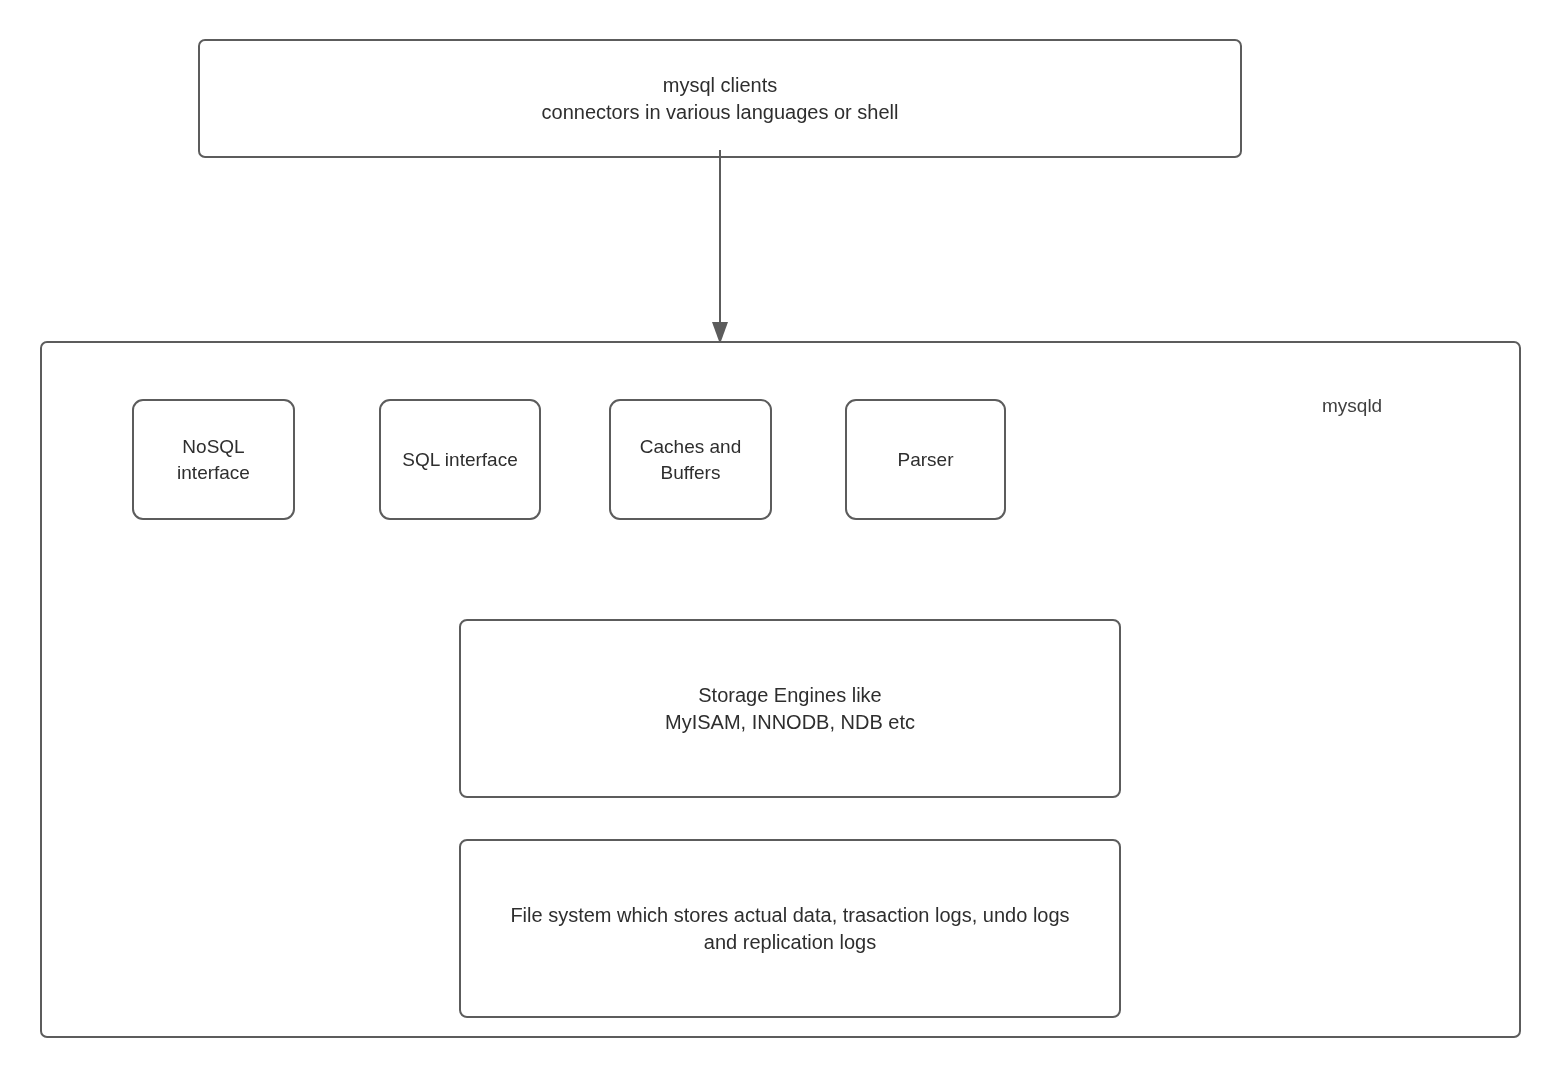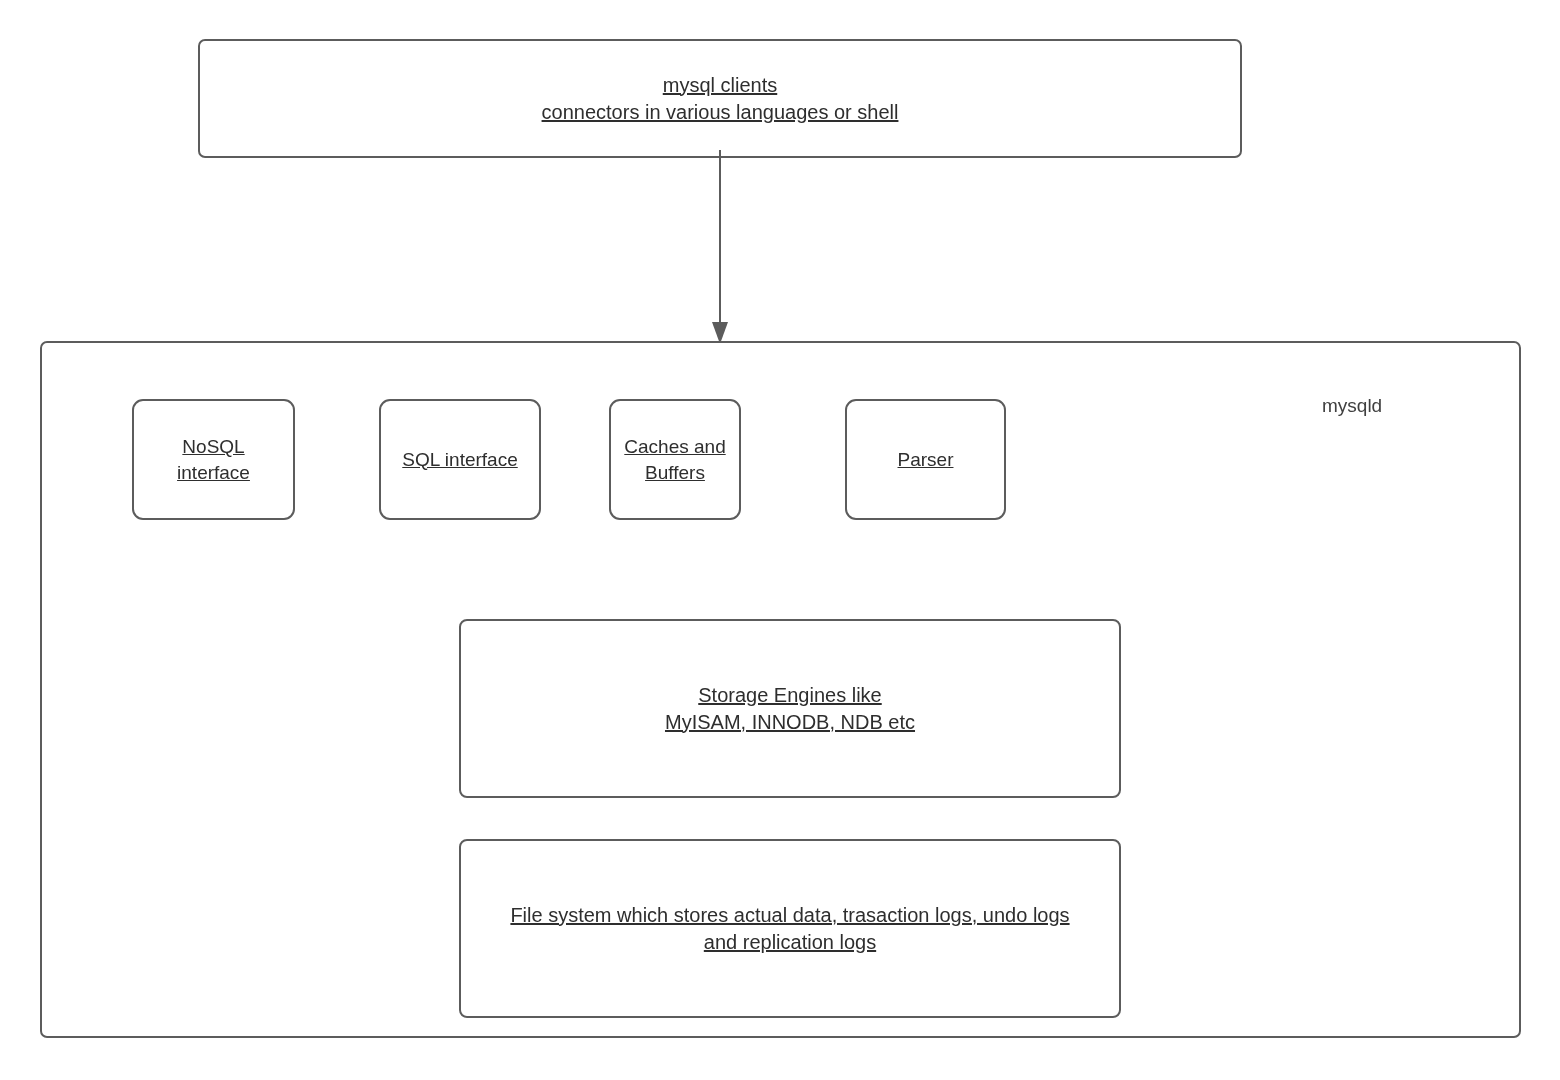--- a/index.html
+++ b/index.html
@@ -28,21 +28,20 @@
     justify-content: center;
     text-align: center;
     color: #2e2e2e;
     line-height: 1.35;
     white-space: pre-line;
   }
   .node-text {
     display: block;
     white-space: pre-line;
     padding: 0 10px;
-    text-decoration: underline;
   }
 
   
   #clients-box {
     left: 198px;
     top: 39px;
     width: 1044px;
     height: 119px;
     border-radius: 7px;
     font-size: 20px;
@@ -70,21 +69,21 @@
 
   
   .component {
     top: 399px;
     height: 121px;
     border-radius: 11px;
     font-size: 19px;
   }
   #comp-0 { left: 118px;  width: 163px; margin-left: 14px; }
   #comp-1 { left: 379px;  width: 162px; }
-  #comp-2 { left: 609px;  width: 132px; }
+  #comp-2 { left: 609px;  width: 163px; }
   #comp-3 { left: 845px;  width: 161px; }
   #comp-4 { left: 1079px; width: 162px; }
 
   
   #storage-box {
     left: 459px;
     top: 619px;
     width: 662px;
     height: 179px;
     border-radius: 8px;

